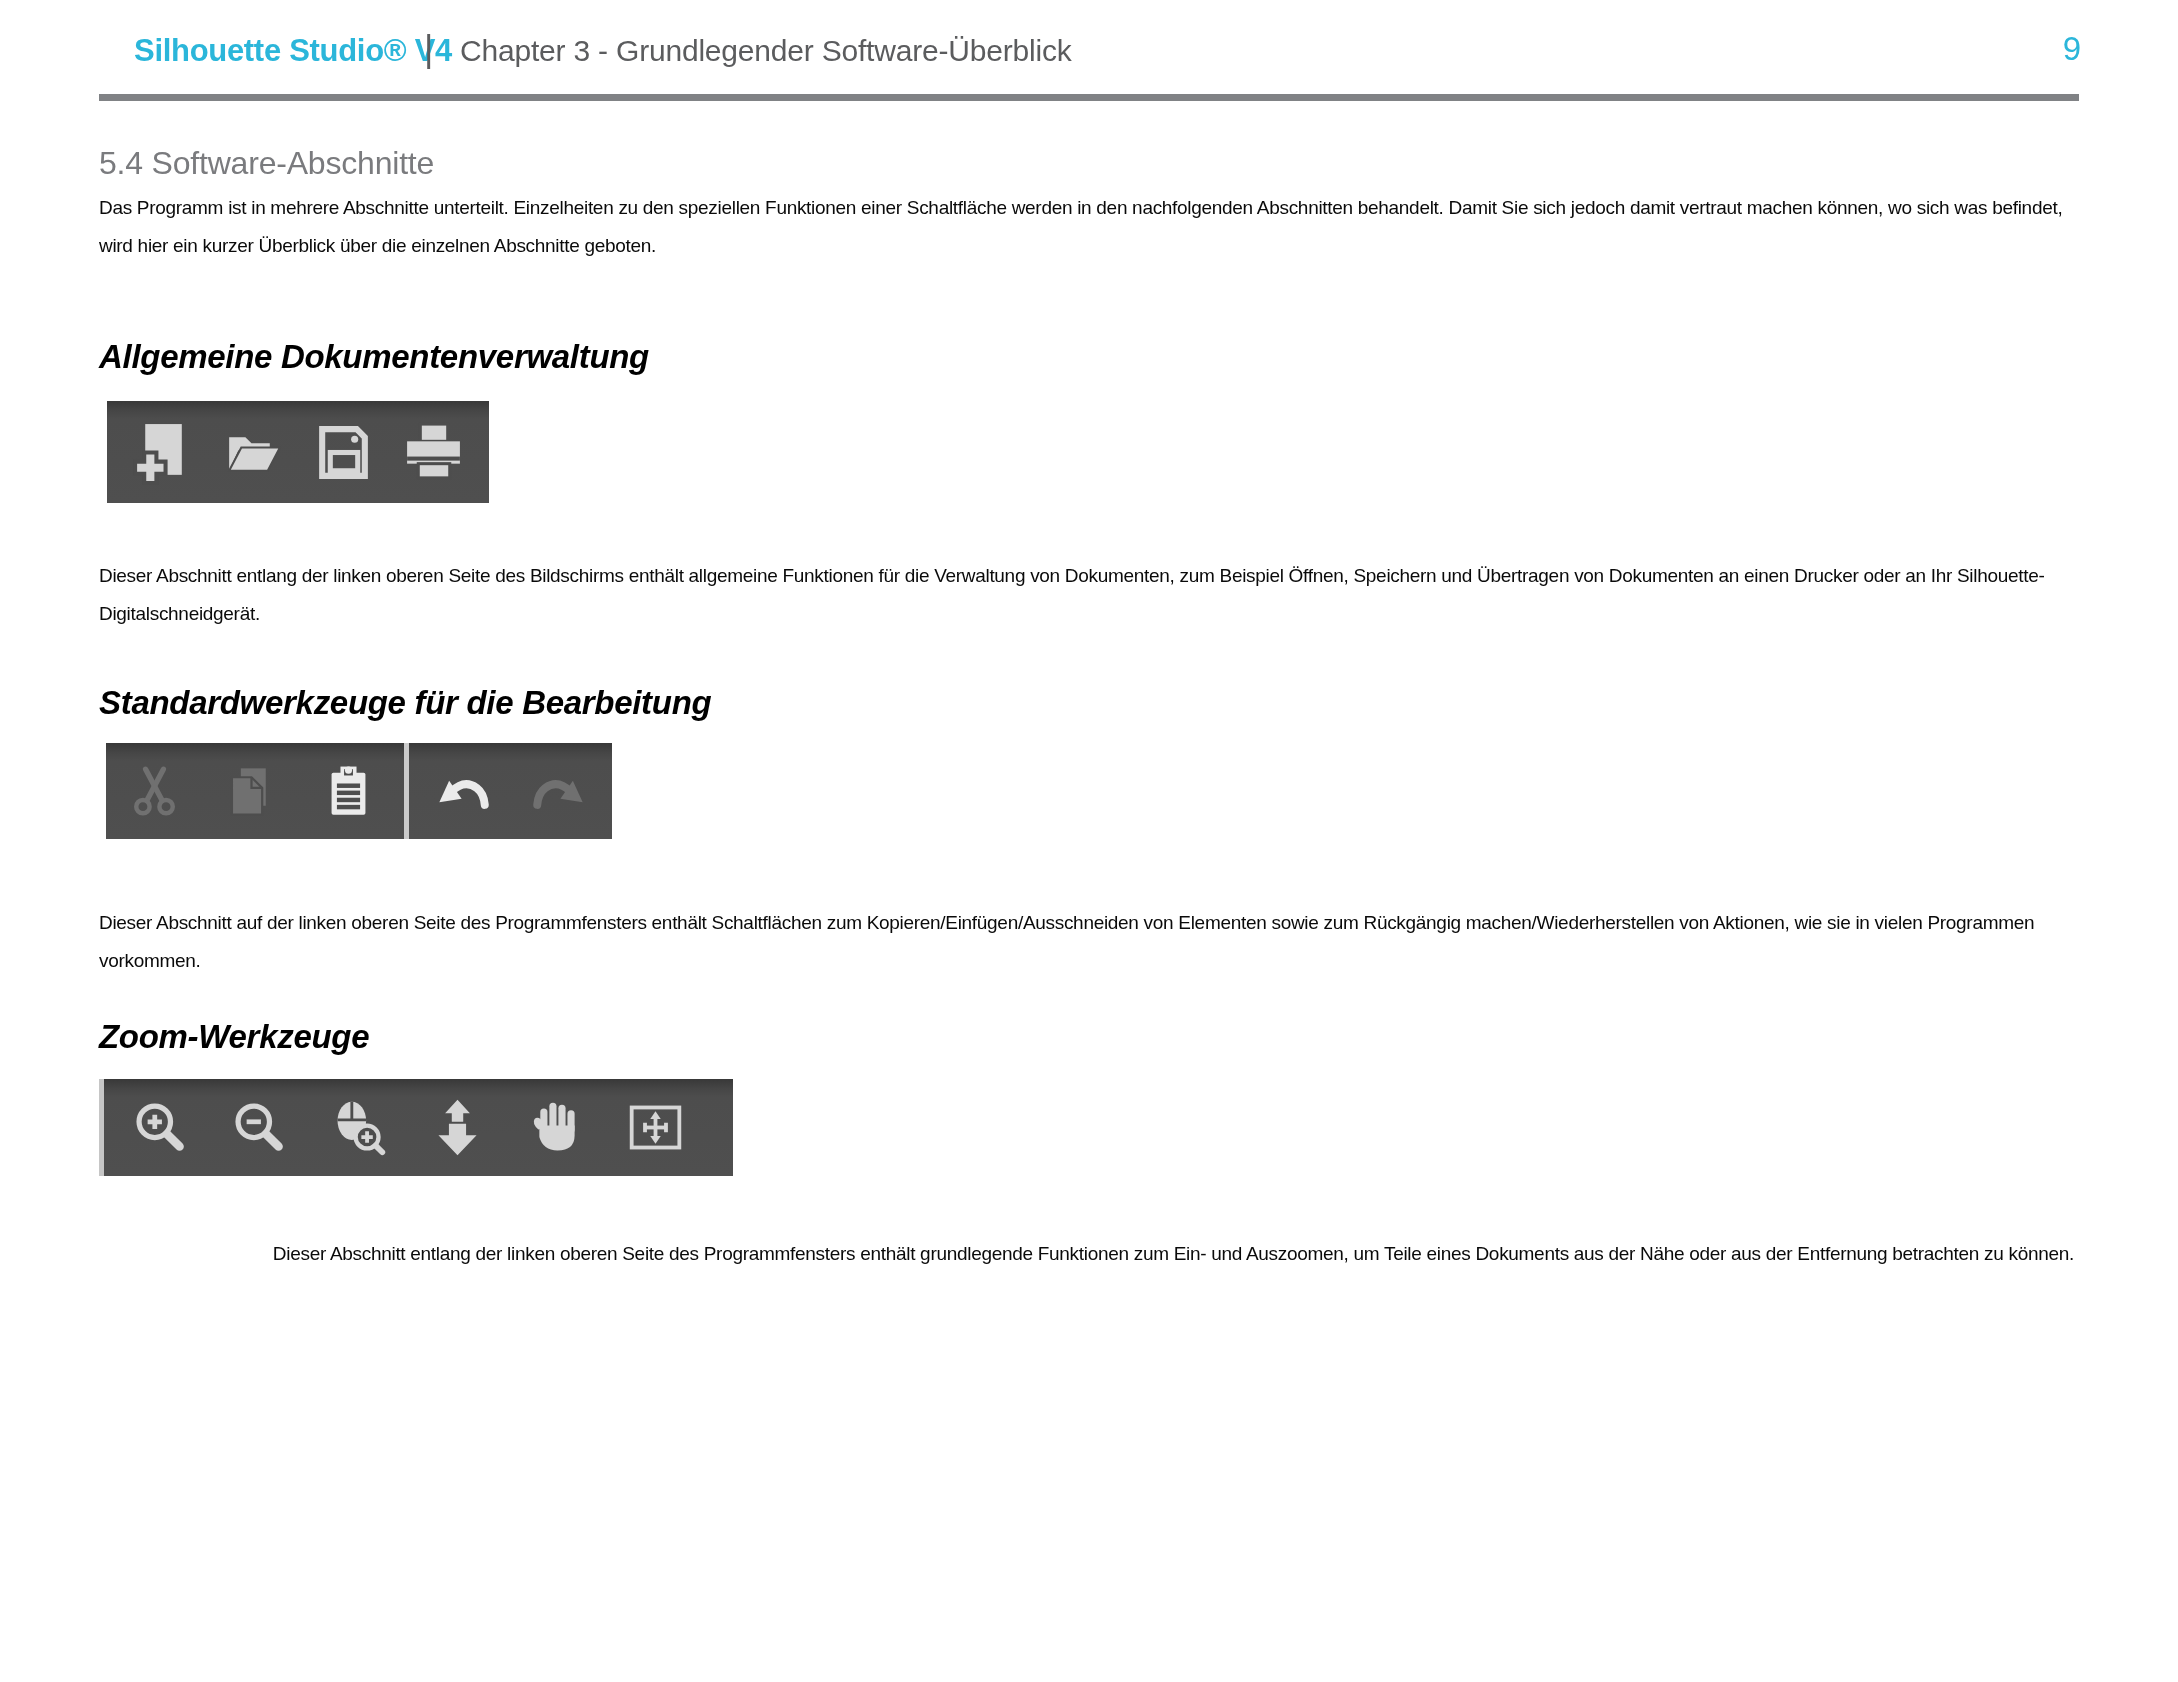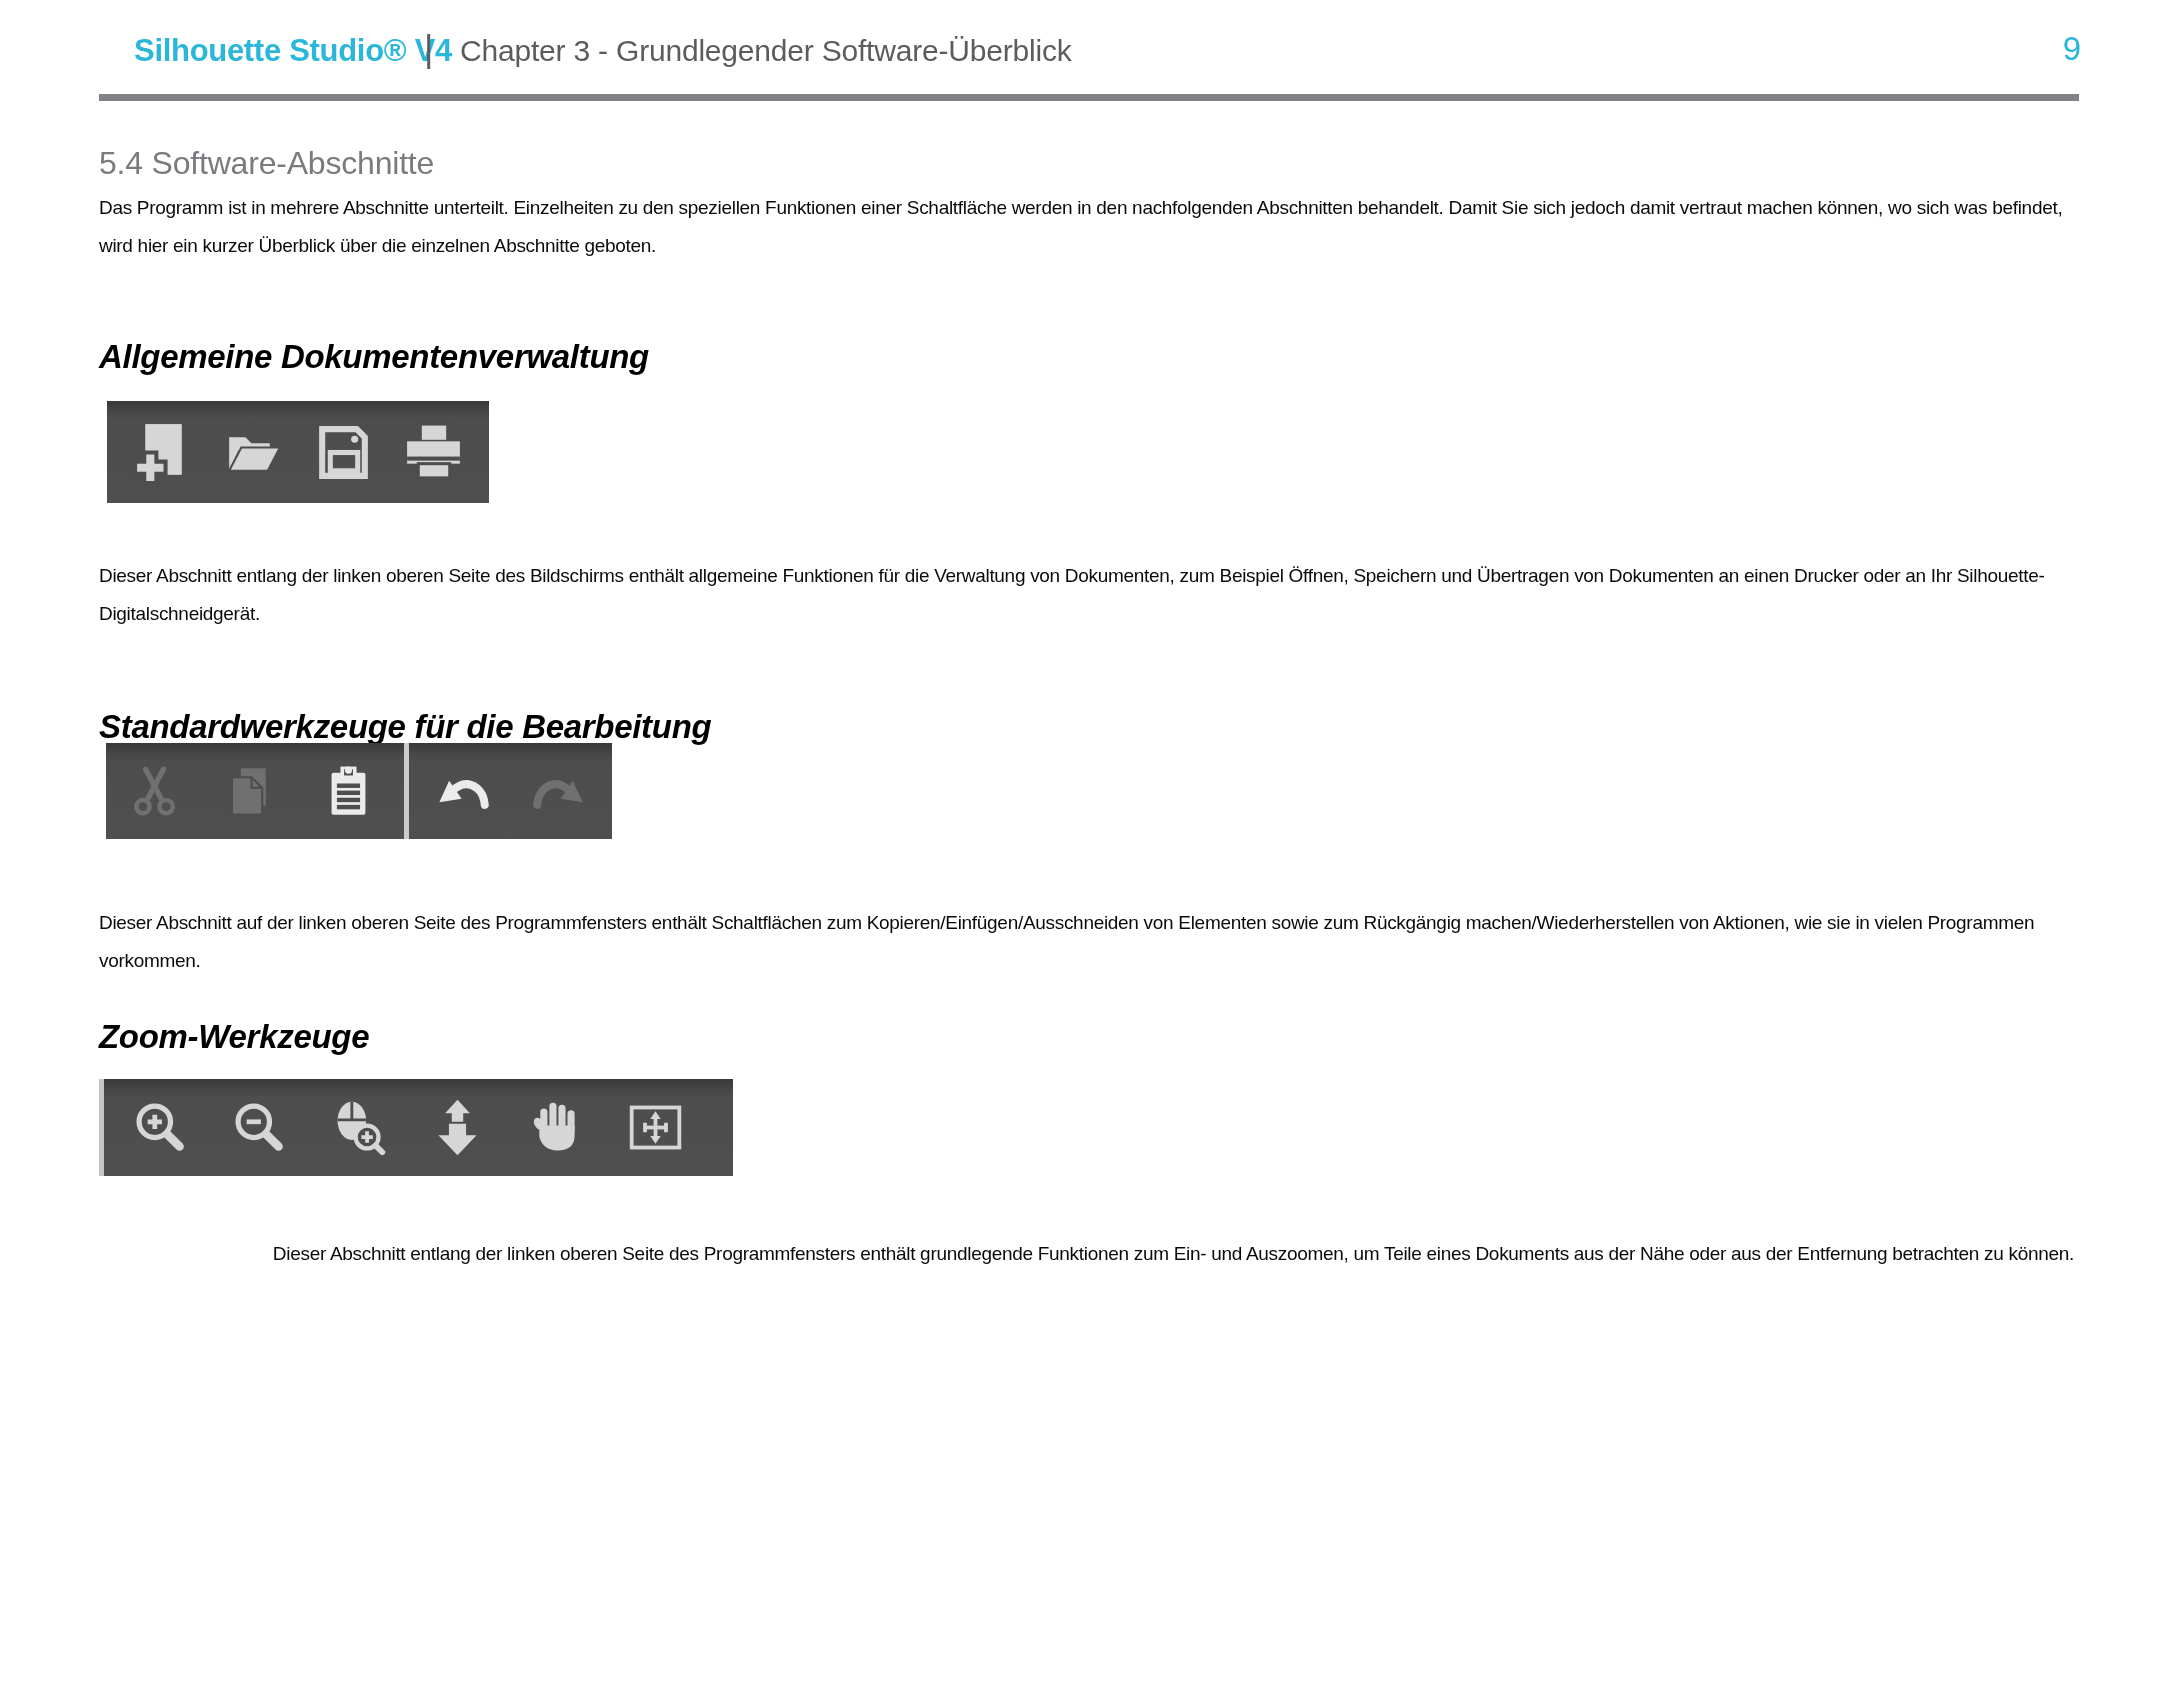--- a/index.html
+++ b/index.html
@@ -15,21 +15,21 @@
   .rule{position:absolute;left:99px;top:94px;width:1980px;height:7px;background:#808285;}
   
   .sec-title{position:absolute;left:99px;top:145px;font-size:32px;color:#7a7b7e;letter-spacing:-0.2px;}
   .para{position:absolute;left:99px;width:1975px;font-size:19px;line-height:38px;color:#0a0a0a;letter-spacing:-0.3px;}
   #para-intro{top:189px;}
   #para-doc{top:557px;}
   #para-edit{top:904px;}
   #para-zoom{top:1235px;text-align:right;}
   .sub-head{position:absolute;left:99px;font-size:33px;font-weight:bold;font-style:italic;color:#000;letter-spacing:-0.3px;}
   #head-doc{top:338px;}
-  #head-edit{top:684px;margin-top:24px;}
+  #head-edit{top:684px;}
   #head-zoom{top:1018px;}
   
   .toolbar{
     position:absolute;display:flex;align-items:center;
     background:linear-gradient(180deg,#383838 0px,#454545 9px,#4d4d4d 18px,#4f4f4f 100%);
   }
   #toolbar-doc{left:107px;top:401px;width:382px;height:102px;justify-content:space-evenly;}
   #toolbar-edit{left:106px;top:743px;width:506px;height:96px;justify-content:flex-start;}
   #toolbar-zoom{left:99px;top:1079px;width:634px;height:97px;justify-content:flex-start;padding-left:7px;box-sizing:border-box;border-left:5px solid #c6c6c6;}
   .tb-icon{display:flex;align-items:center;justify-content:center;}

